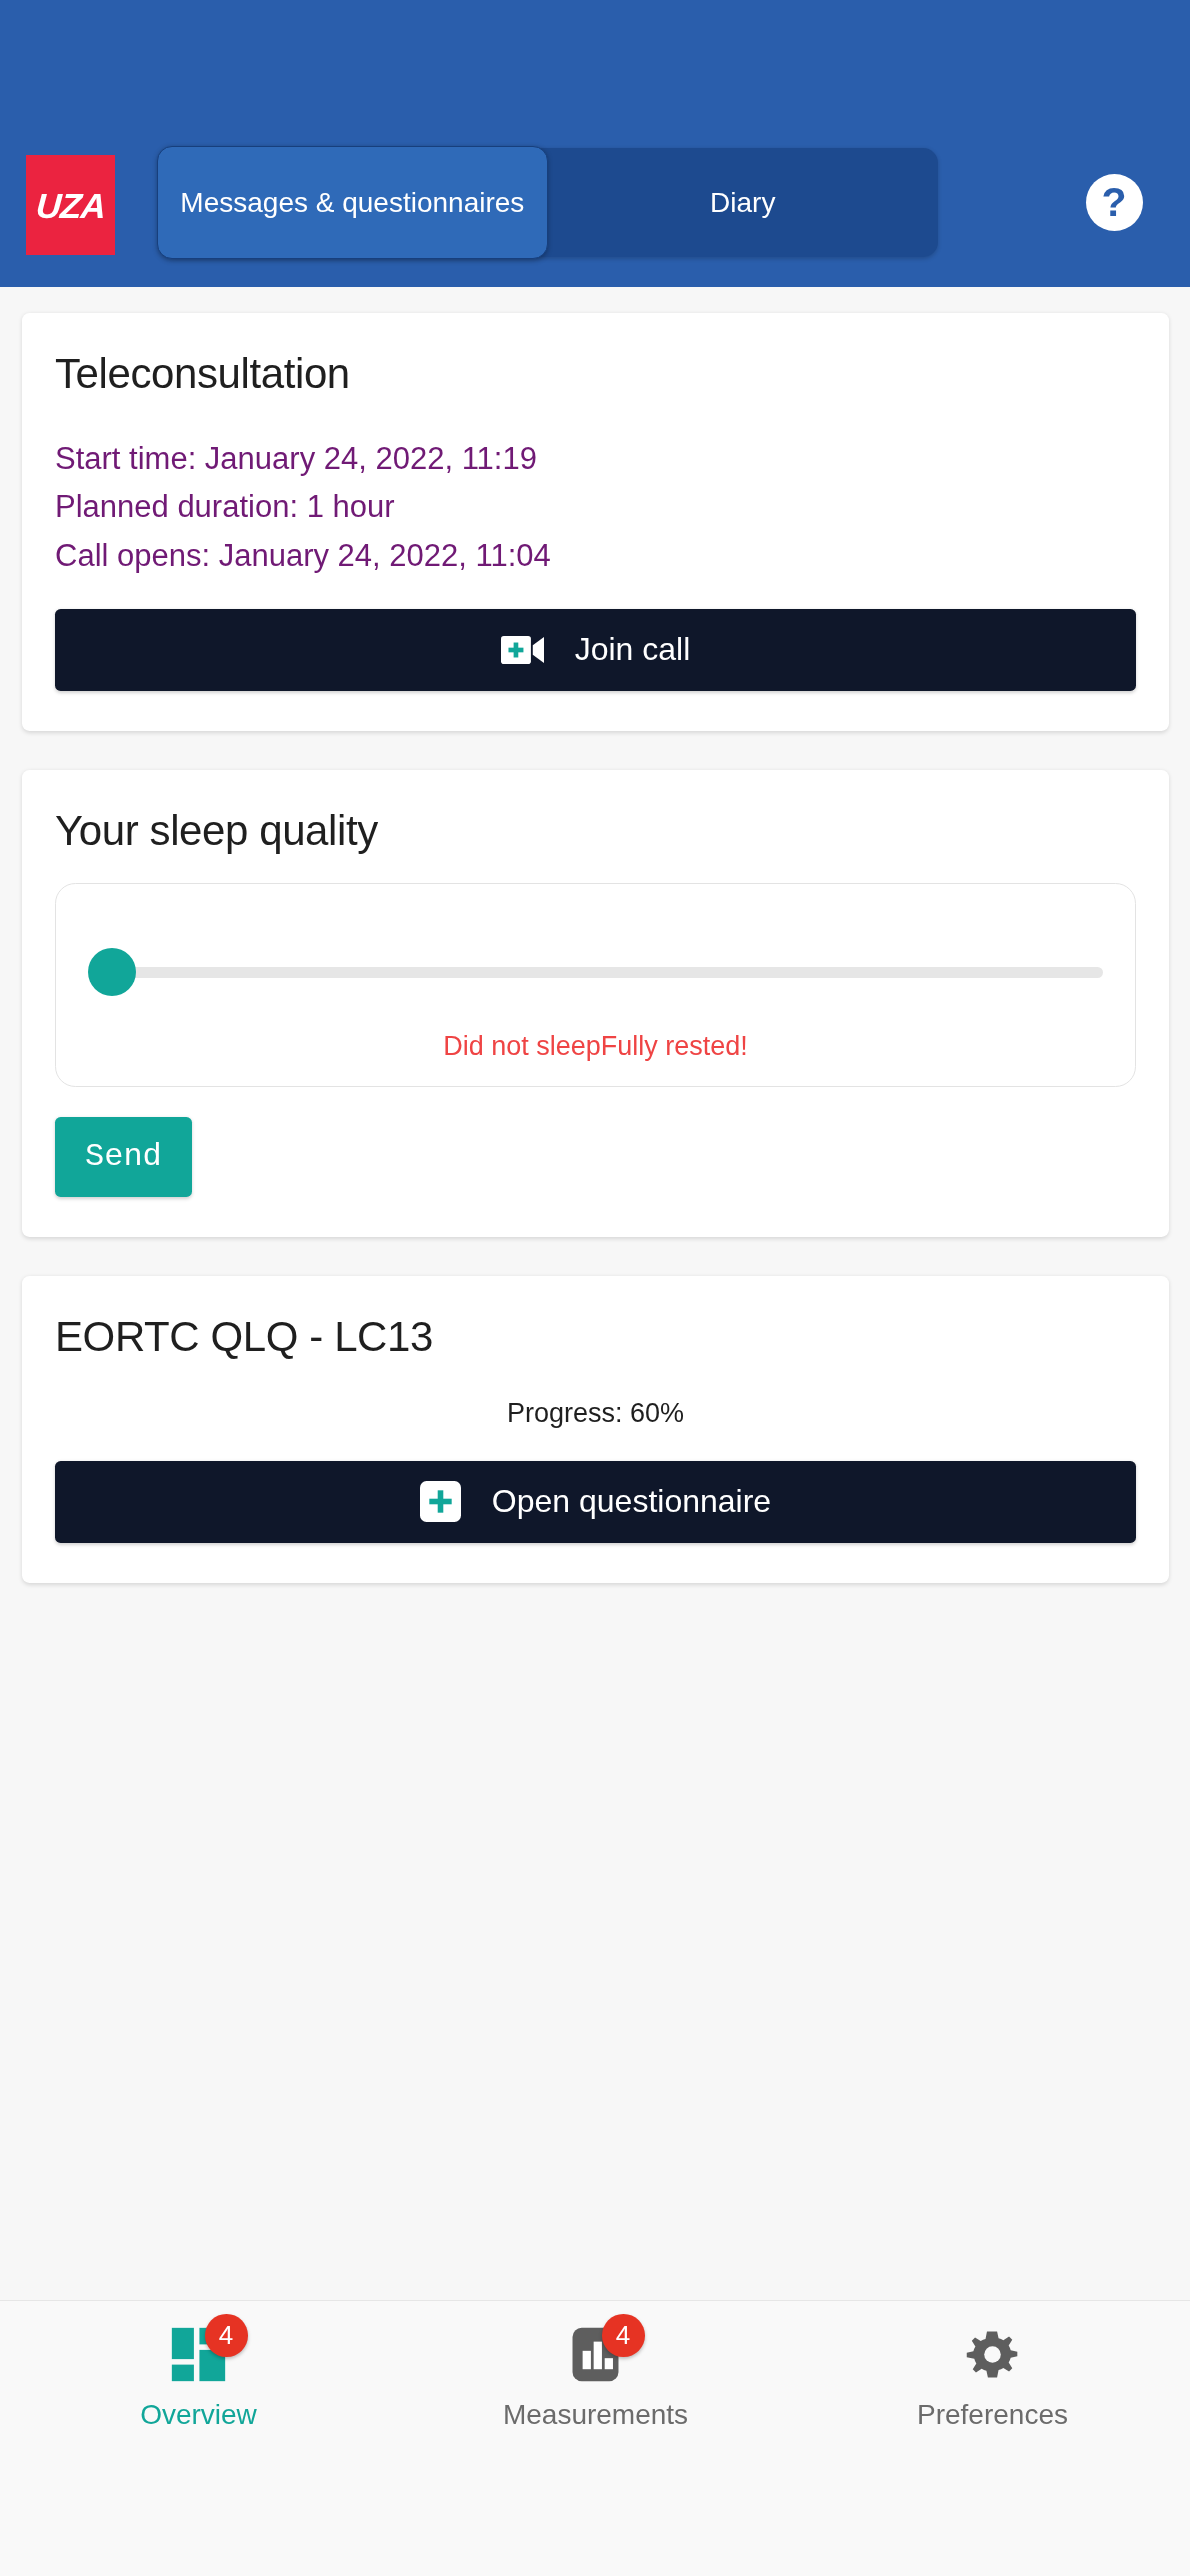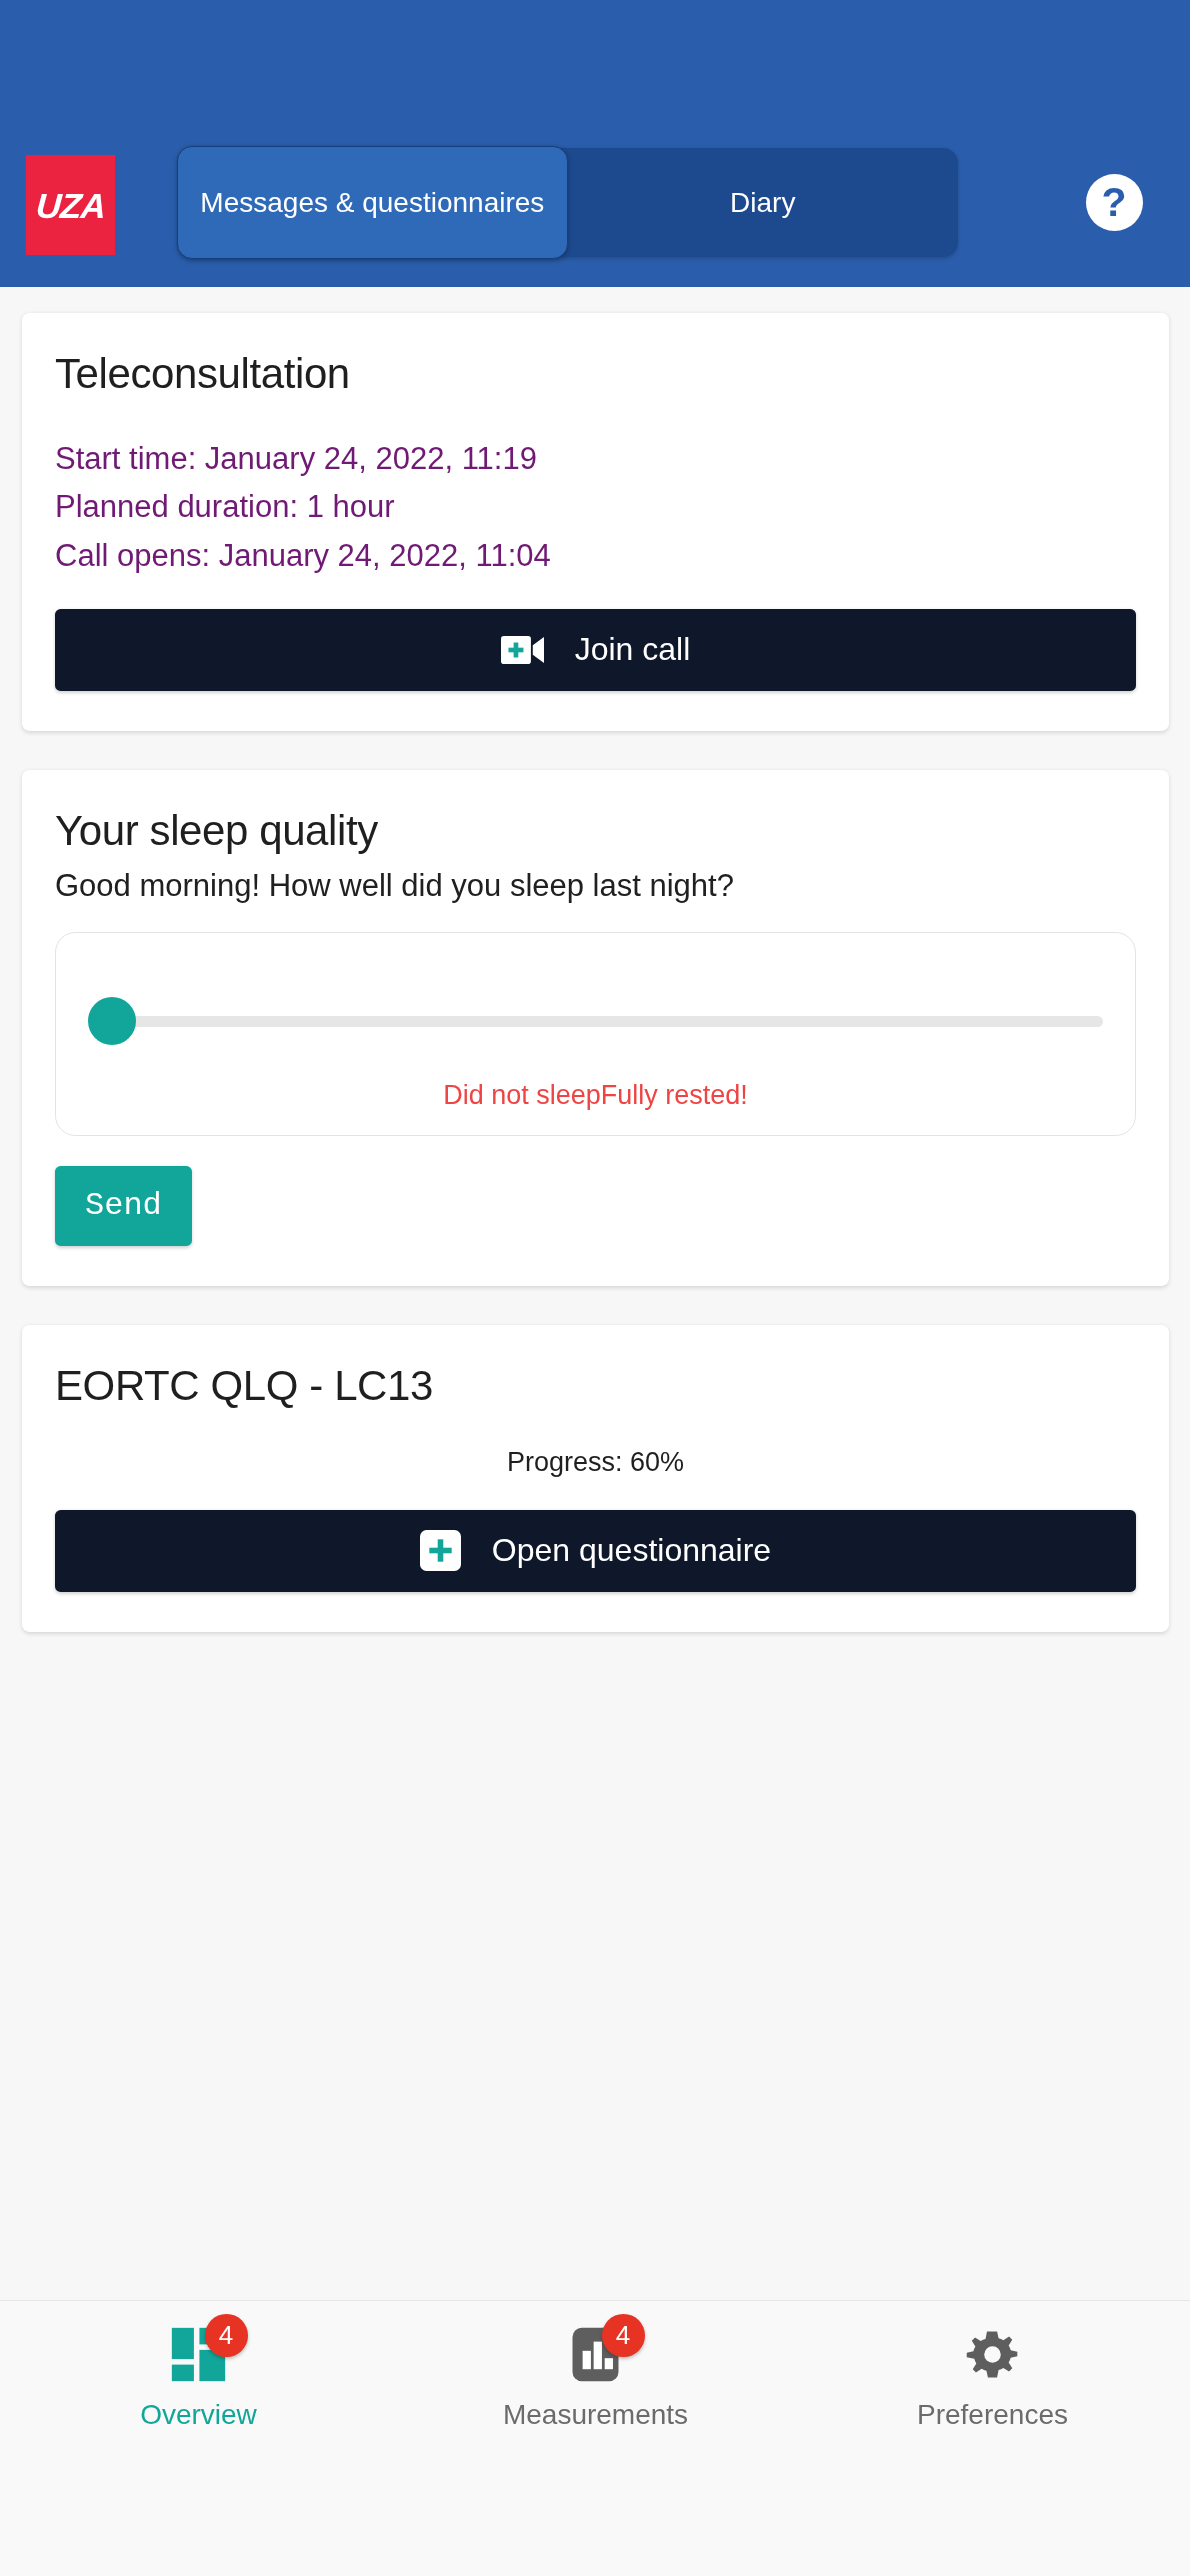--- a/index.html
+++ b/index.html
@@ -42,21 +42,21 @@
   .logo-text {
     color: #ffffff;
     font-weight: bold;
     font-size: 35px;
     letter-spacing: -0.9px;
     font-style: italic;
     transform: skewX(-4deg);
     line-height: 1;
   }
   .segmented {
-    margin-left: 64px;
+    margin-left: 44px;
     flex: 1 1 auto;
     max-width: 779px;
     height: 109px;
     background: #1d4a8f;
     border-radius: 15px;
     display: flex;
     align-items: stretch;
     overflow: visible;
     position: relative;
     box-shadow: 0 1.9px 4.6px rgba(0,0,0,0.18);
@@ -305,21 +305,20 @@
             <rect x="8" y="14.5" width="16" height="5" fill="#11a699"></rect>
             <path d="M34 12 L46 3 L46 31 L34 22 Z" fill="#ffffff"></path>
           </svg>
         </span>
         <span>Join call</span>
       </button>
     </div>
 
     <div class="card">
       <div class="card-title">Your sleep quality</div>
-      <div class="card-sub">Good morning! How well did you sleep last night?</div>
 
       <div class="slider-panel">
         <div class="slider-row">
           <div class="slider-track"></div>
           <div class="slider-thumb" style="left: 0px;"></div>
         </div>
         <div class="slider-labels">
           <span>Did not sleep</span>
           <span>Fully rested!</span>
         </div>

